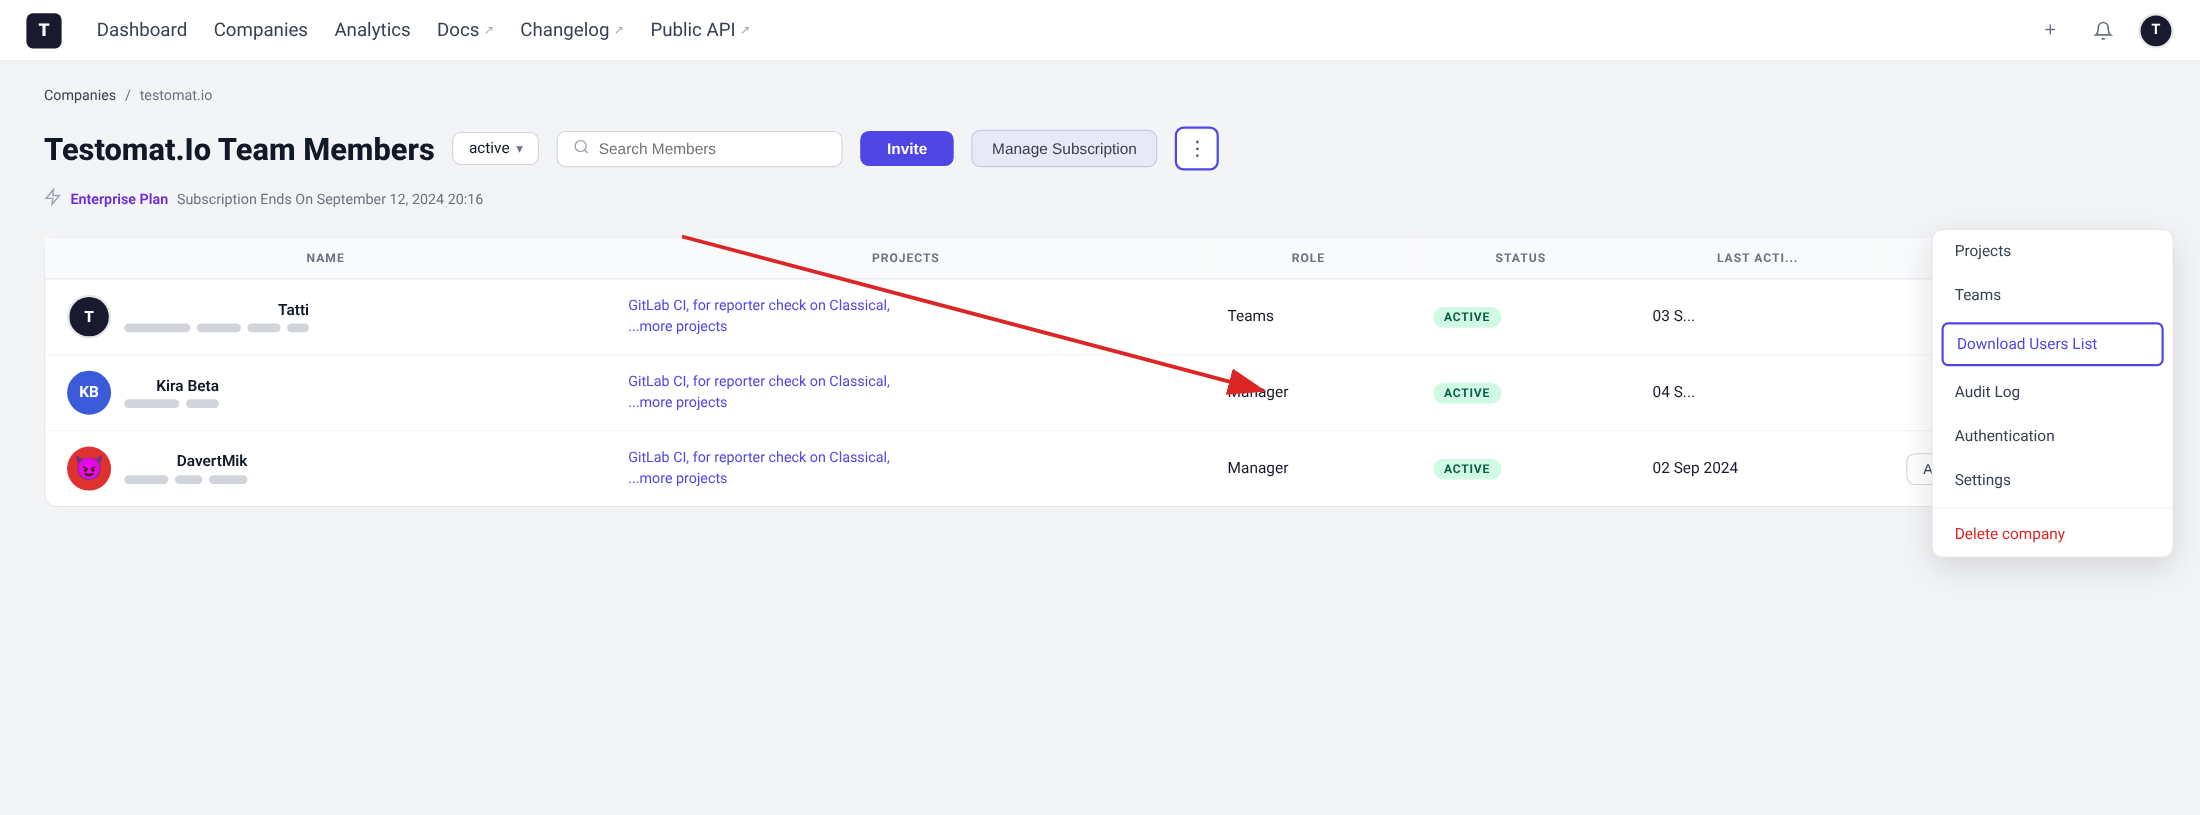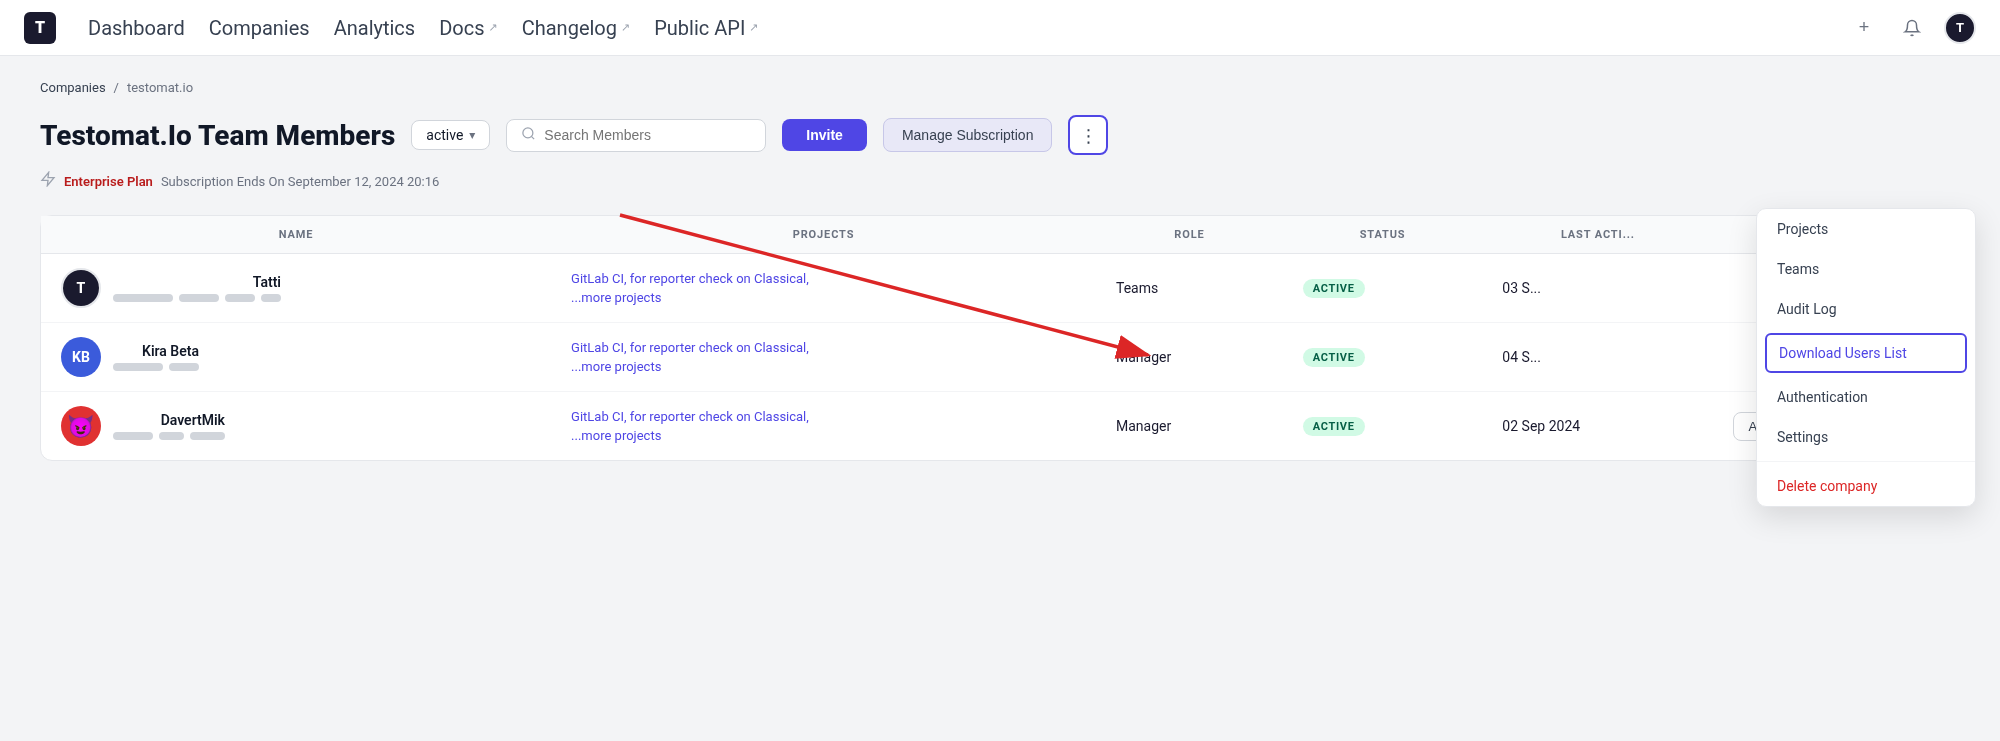--- a/index.html
+++ b/index.html
@@ -2,21 +2,21 @@
 <html><head>
   <meta charset="utf-8">
   <style>
     * { margin: 0; padding: 0; box-sizing: border-box; }
     body { font-family: -apple-system, BlinkMacSystemFont, 'Segoe UI', Roboto, sans-serif; background: #f3f4f6; color: #1a1a2e; font-size: 14px; }
 
     
     .navbar { background: #fff; border-bottom: 1px solid #e5e7eb; display: flex; align-items: center; padding: 0 24px; height: 56px; gap: 32px; }
     .navbar-logo { width: 32px; height: 32px; background: #1a1a2e; color: #fff; display: flex; align-items: center; justify-content: center; font-weight: 900; font-size: 16px; border-radius: 6px; flex-shrink: 0; }
     .navbar-nav { display: flex; gap: 24px; }
-    .nav-link { color: #374151; font-size: 20px; text-decoration: none; cursor: pointer; display: flex; align-items: center; gap: 4px; }
+    .nav-link { color: #374151; font-size: 17px; text-decoration: none; cursor: pointer; display: flex; align-items: center; gap: 4px; }
     .nav-ext::after { content: '↗'; font-size: 11px; color: #9ca3af; }
     .navbar-right { margin-left: auto; display: flex; align-items: center; gap: 16px; }
     .nav-icon-btn { background: none; border: none; cursor: pointer; color: #6b7280; font-size: 18px; display: flex; align-items: center; justify-content: center; width: 32px; height: 32px; border-radius: 50%; }
     .avatar-circle { width: 32px; height: 32px; border-radius: 50%; background: #1a1a2e; color: #fff; display: flex; align-items: center; justify-content: center; font-weight: 700; font-size: 13px; cursor: pointer; border: 2px solid #e5e7eb; }
 
     
     .main { padding: 24px 40px; }
     .breadcrumb { display: flex; align-items: center; gap: 8px; color: #6b7280; font-size: 13px; margin-bottom: 20px; }
     .breadcrumb a { color: #374151; text-decoration: none; cursor: pointer; }
 
@@ -28,21 +28,21 @@
     .search-box { display: flex; align-items: center; gap: 8px; background: #fff; border: 1.5px solid #d1d5db; border-radius: 8px; padding: 6px 14px; flex: 1; max-width: 260px; }
     .search-box input { border: none; outline: none; font-size: 14px; color: #374151; background: transparent; width: 100%; }
     .search-box .search-icon { color: #9ca3af; font-size: 15px; }
     .invite-btn { background: #4f46e5; color: #fff; border: none; border-radius: 8px; padding: 8px 24px; font-size: 14px; font-weight: 600; cursor: pointer; }
     .manage-sub-btn { background: #e8e8f7; color: #374151; border: 1.5px solid #c7c7e8; border-radius: 8px; padding: 8px 18px; font-size: 14px; font-weight: 500; cursor: pointer; }
     .more-btn { background: #fff; border: 2px solid #4f46e5; border-radius: 8px; width: 40px; height: 40px; display: flex; align-items: center; justify-content: center; cursor: pointer; font-size: 18px; color: #374151; position: relative; }
 
     
     .sub-info { display: flex; align-items: center; gap: 8px; color: #6b7280; font-size: 13px; margin-bottom: 24px; }
     .sub-info .lightning { color: #9ca3af; font-size: 16px; }
-    .sub-plan { font-weight: 600; color: #b91c1c; }
+    .sub-plan { font-weight: 600; color: #6d28d9; }
 
     
     .table-container { background: #fff; border-radius: 12px; border: 1px solid #e5e7eb; overflow: visible; }
     table { width: 100%; border-collapse: collapse; }
     thead tr { background: #f9fafb; }
     th { padding: 12px 20px; text-align: center; font-size: 11px; font-weight: 700; color: #6b7280; letter-spacing: 0.08em; text-transform: uppercase; border-bottom: 1px solid #e5e7eb; }
     td { padding: 14px 20px; border-bottom: 1px solid #f3f4f6; vertical-align: middle; }
     tr:last-child td { border-bottom: none; }
 
     .member-row { display: flex; align-items: center; gap: 12px; }
@@ -236,22 +236,22 @@
           </td>
         </tr>
       </tbody>
     </table>
   </div>
 </div>
 
 <div class="dropdown-menu">
   <div class="dropdown-item">Projects</div>
   <div class="dropdown-item">Teams</div>
+  <div class="dropdown-item highlight">Download Users List</div>
   <div class="dropdown-item">Audit Log</div>
-  <div class="dropdown-item highlight">Download Users List</div>
   <div class="dropdown-item">Authentication</div>
   <div class="dropdown-item">Settings</div>
   <div class="dropdown-divider"></div>
   <div class="dropdown-item danger">Delete company</div>
 </div>
 
 <svg class="arrow-overlay" viewBox="0 0 2000 741" preserveAspectRatio="none" style="position:fixed;top:0;left:0;width:100%;height:100%;pointer-events:none;z-index:300;">
   <defs>
     <marker id="arrowhead" markerWidth="10" markerHeight="7" refX="9" refY="3.5" orient="auto">
       <polygon points="0 0, 10 3.5, 0 7" fill="#dc2626"></polygon>

